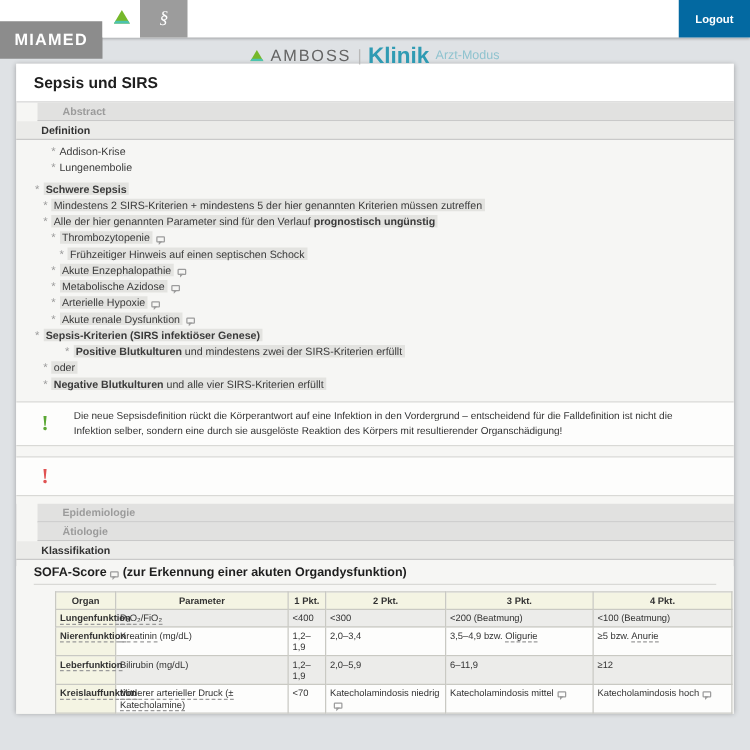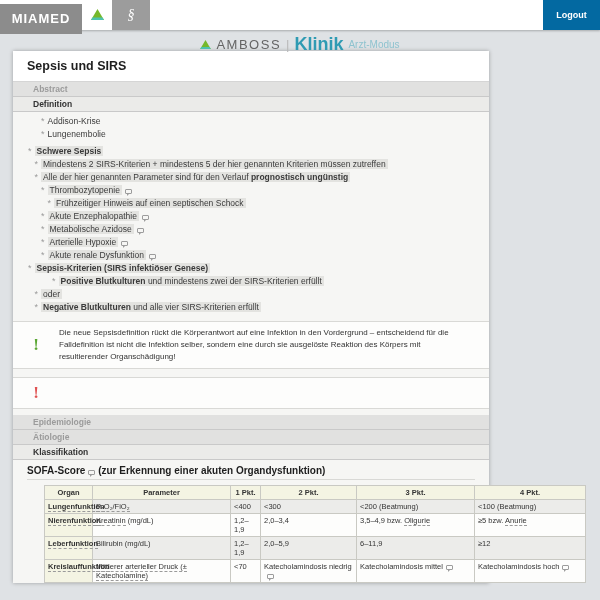--- a/index.html
+++ b/index.html
@@ -1,44 +1,44 @@
 <!DOCTYPE html>
 <html style="--green: #76b82a; --teal: #4cc3af; --klinik: #2f9bb3; --notice-green: #5aa733; --notice-red: #e05252; --hl: #e3e3e0; --beige: #f4f4e3;"><head>
 <meta charset="utf-8">
 <style>
   * { margin:0; padding:0; box-sizing:border-box; }
   html,body { width:600px; height:600px; overflow:hidden; }
   body { background:#dfe2e5; font-family:"Liberation Sans", sans-serif; color:#333; }
 
   
   .topbar { position:relative; height:30px; background:#fff; box-shadow:0 1px 2px rgba(0,0,0,.25); }
-  .brand-block { position:absolute; left:0; top:4px; width:82px; height:30px; background:#8c8c8c;
+  .brand-block { position:absolute; left:0; top:17px; width:82px; height:30px; background:#8c8c8c;
     color:#fff; font-weight:bold; font-size:13px; letter-spacing:1px; text-align:center; line-height:30px; }
   .tab { position:absolute; top:0; height:30px; display:flex; align-items:center; justify-content:center; }
   .tab-tri { left:82px; width:30px; background:#fff; }
   .tab-para { left:112px; width:38px; background:#9c9c9c; color:#fff;
     font-family:"Liberation Serif", serif; font-style:italic; font-size:14px; }
   .center-logo { position:absolute; left:0; right:0; top:0; height:30px;
     display:flex; align-items:center; justify-content:center; gap:5px; pointer-events:none;margin-top:29px; }
   .center-logo > * { pointer-events:auto; }
   .amboss-word { color:#646464; font-size:13px; letter-spacing:1.5px; }
   .logo-sep { color:#b9b9b9; font-size:13px; }
   .klinik-word { color:var(--klinik); font-size:18px; font-weight:bold; }
   .mode-word { color:#8fc3cf; font-size:10px; }
   .logout-btn { position:absolute; right:0; top:0; width:57px; height:30px; background:#0369a1;
     border:none; color:#fff; font-weight:bold; font-size:9px; line-height:30px; text-align:center; cursor:pointer; }
 
   
-  .panel { width:476px; margin:21px auto 0 13px; background:#f6f6f4; box-shadow:0 0 4px rgba(0,0,0,.3); }
+  .panel { width:574px; margin:21px auto 0 13px; background:#f6f6f4; box-shadow:0 0 4px rgba(0,0,0,.3); }
   .title-bar { height:31px; background:#fff; border-bottom:1px solid #d5d5d5;
     font-size:12.5px; font-weight:bold; color:#1e1e1e; line-height:31px; padding-left:14px; }
 
   .sec-bar { height:15px; line-height:15px; font-size:8.5px; font-weight:bold;
     padding-left:20px; border-bottom:1px solid #c9c9c9; cursor:pointer; }
-  .sec-collapsed { background:#e1e1e0; color:#9b9b9b; }
+  .sec-collapsed { background:#e1e1e0; color:#9b9b9b;margin-left:17px; }
   .sec-expanded { background:#ebebe9; color:#333; }
 
   .sec-content { background:#f6f6f4; }
 
   
   .lst { padding-top:4px; }
   .li { position:relative; font-size:8.5px; line-height:11px; margin-bottom:2px; color:#3a3a3a; }
   .blt { color:#9a9a9a; font-size:9px; margin-right:3px; }
   .chip { background:var(--hl); padding:0 2px; }
 

